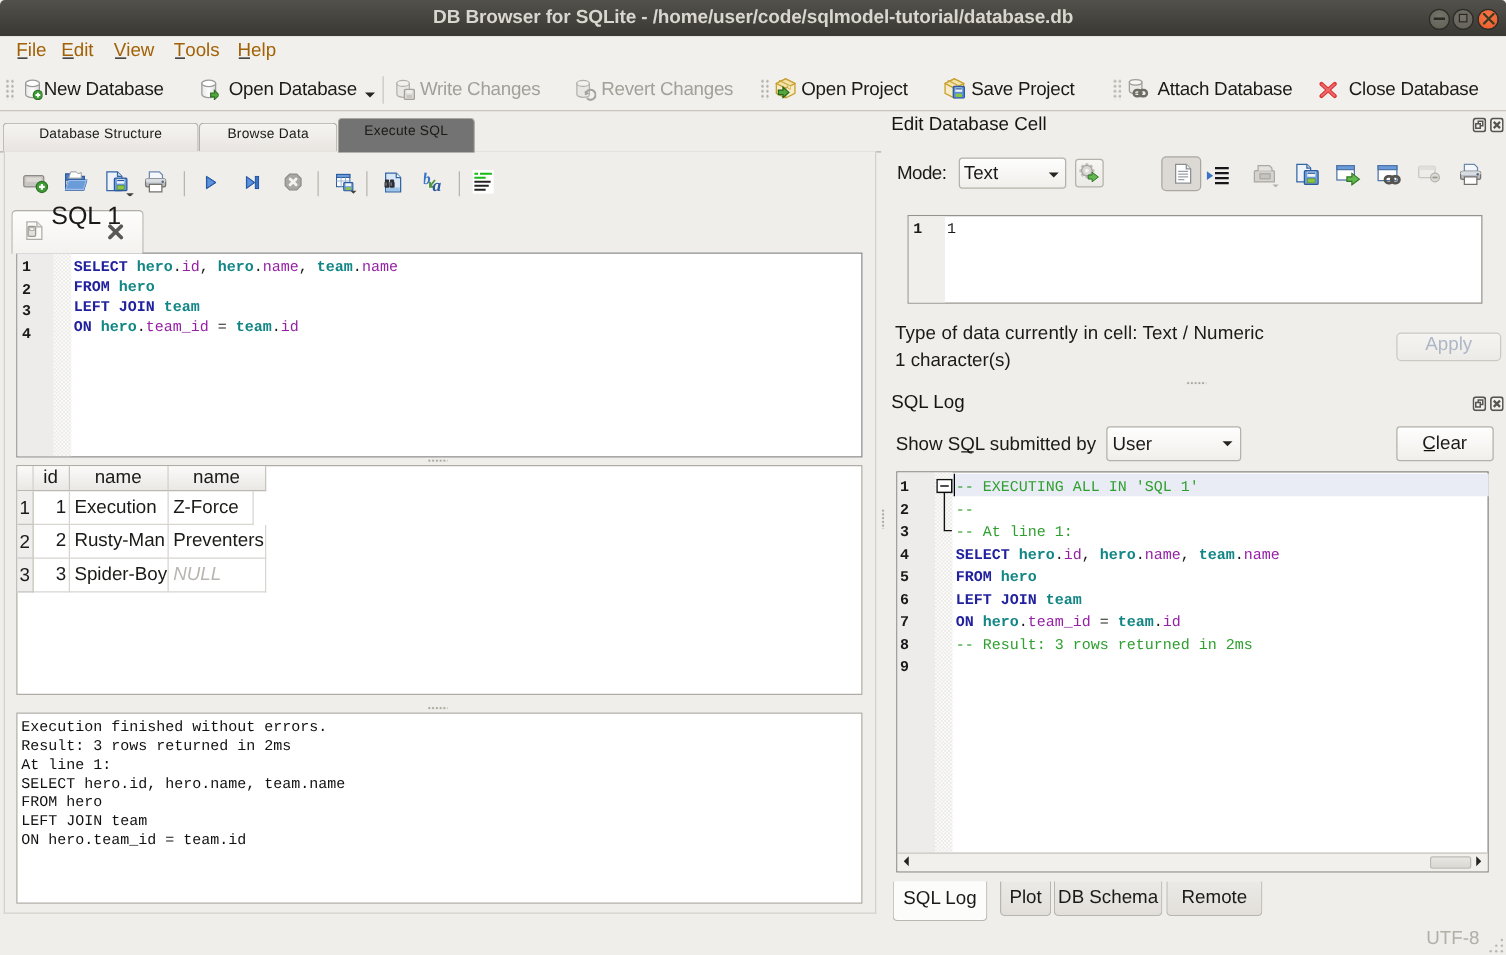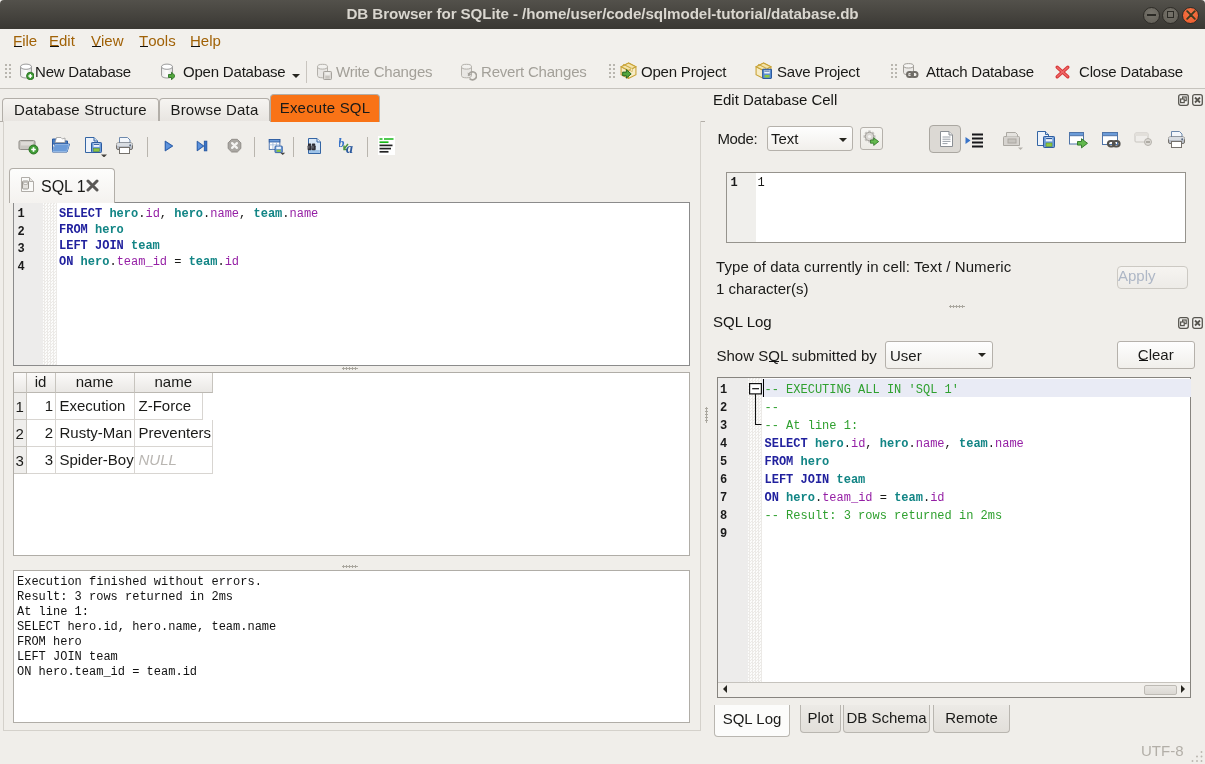--- a/index.html
+++ b/index.html
@@ -13,28 +13,28 @@
 .mitem{top:32px;color:#a16207}
 .mitem u{text-decoration:none;position:relative}
 .mitem u:after{content:"";position:absolute;left:0.5px;right:0.5px;bottom:2px;border-bottom:1.2px solid #111}
 
 #toolbar{left:0;top:55px;width:1205px;height:34px;background:#f2f0ec;border-bottom:1px solid #c6c3bd}
 .tbtext{top:63px;font-size:15px;letter-spacing:-0.2px}
 .dis{color:#a3a099}
 .tsep{top:61px;width:1px;height:22px;background:#c9c5bf}
 .handle{top:63px;width:7px;height:17px;background-image:radial-gradient(circle 1px,#b9b6af 1px,transparent 1.2px);background-size:4px 4px;background-position:0 0}
 
-.tab{top:98px;height:23px;background:linear-gradient(#f6f4f1,#e8e5e1);border:1px solid #b2aea8;border-bottom:none;border-radius:4px 4px 0 0;text-align:center;padding-top:2px;font-size:15px;letter-spacing:0.2px}
-#tabactive{top:94px;height:28px;background:#f97316;padding-top:4px;z-index:3}
+.tab{top:98px;height:23px;background:linear-gradient(#f6f4f1,#e8e5e1);border:1px solid #b2aea8;border-bottom:none;border-radius:4px 4px 0 0;text-align:center;padding-top:2px;font-size:11px;letter-spacing:0.2px}
+#tabactive{top:94px;height:28px;background:#737373;padding-top:4px;z-index:3}
 #tabline{left:0;top:121px;width:705px;height:1px;background:#b2aea8}
 
 #lpane{left:3px;top:121px;width:697.5px;height:610px;border:1px solid #d4d1cb;border-top:none;background:#f0eeea}
 
 #sqltab{left:9px;top:168px;width:106px;height:35px;background:linear-gradient(#fdfdfc,#f4f2ef);border:1px solid #b2aea8;border-bottom:none;border-radius:4px 4px 0 0;z-index:2}
-#sqltabtext{left:41px;top:178px;font-size:16px;z-index:3}
+#sqltabtext{left:41px;top:162px;font-size:20px;z-index:3}
 
 #editor{left:13px;top:202px;width:677px;height:163.5px;background:#fff;border:1px solid #8b8b8b}
 .gutter{background:#edeceb}
 .hatch{background:conic-gradient(#eceae7 25%,#fcfcfb 0 50%,#eceae7 0 75%,#fcfcfb 0) 0 0/3px 3px}
 .mono{font-family:"Liberation Mono",monospace;font-size:12px;white-space:pre}
 .lnum{font-family:"Liberation Mono",monospace;font-size:12px;font-weight:bold;color:#1a1a1a}
 .kw{color:#21219e;font-weight:bold}
 .tbl{color:#128585;font-weight:bold}
 .fld{color:#951fa5}
 .cmt{color:#2fa02f}
@@ -451,21 +451,21 @@
       <circle cx="16.2" cy="9.3" r="1" fill="#5a6a80"></circle>
     </svg>
   </div>
 <div class="abs" id="cellbox">
   <div class="abs gutter" style="left:0;top:0;width:29px;height:69px;background:#f0efec"></div>
   <div class="abs lnum" style="left:3.5px;top:3px">1</div>
   <div class="abs mono" style="left:30.5px;top:3px">1</div>
 </div>
 <div class="abs" style="left:716px;top:257.5px;letter-spacing:0.1px">Type of data currently in cell: Text / Numeric</div>
 <div class="abs" style="left:716px;top:279.8px">1 character(s)</div>
-<div class="abs" style="left:1117px;top:265.5px;width:71px;height:23.5px;background:linear-gradient(#f6f4f1,#edebe7);border:1px solid #ccc9c3;border-radius:4px;text-align:left;padding-top:0.5px;color:#aeb7c6">Apply</div>
+<div class="abs" style="left:1117px;top:265.5px;width:84px;height:23.5px;background:linear-gradient(#f6f4f1,#edebe7);border:1px solid #ccc9c3;border-radius:4px;text-align:center;padding-top:0.5px;color:#aeb7c6">Apply</div>
 <div class="abs" style="left:949px;top:305px;width:16px;height:3px;background-image:radial-gradient(circle 1px,#aaa79f 1px,transparent 1.2px);background-size:3px 3px"></div>
 
 <div class="abs rtitle" style="left:713px;top:312.5px">SQL Log</div>
 <div class="abs" style="left:1178px;top:317px">
     <svg width="11" height="12" viewBox="0 0 11 12">
       <rect x="0.7" y="0.7" width="9.6" height="10.6" rx="2" fill="#f2f1ee" stroke="#57554f" stroke-width="1.3"></rect>
       <rect x="4.6" y="3" width="3.6" height="3.6" fill="none" stroke="#57554f" stroke-width="1.2"></rect>
       <rect x="2.6" y="5" width="3.6" height="3.6" fill="#f2f1ee" stroke="#57554f" stroke-width="1.2"></rect>
     </svg>
   </div>

